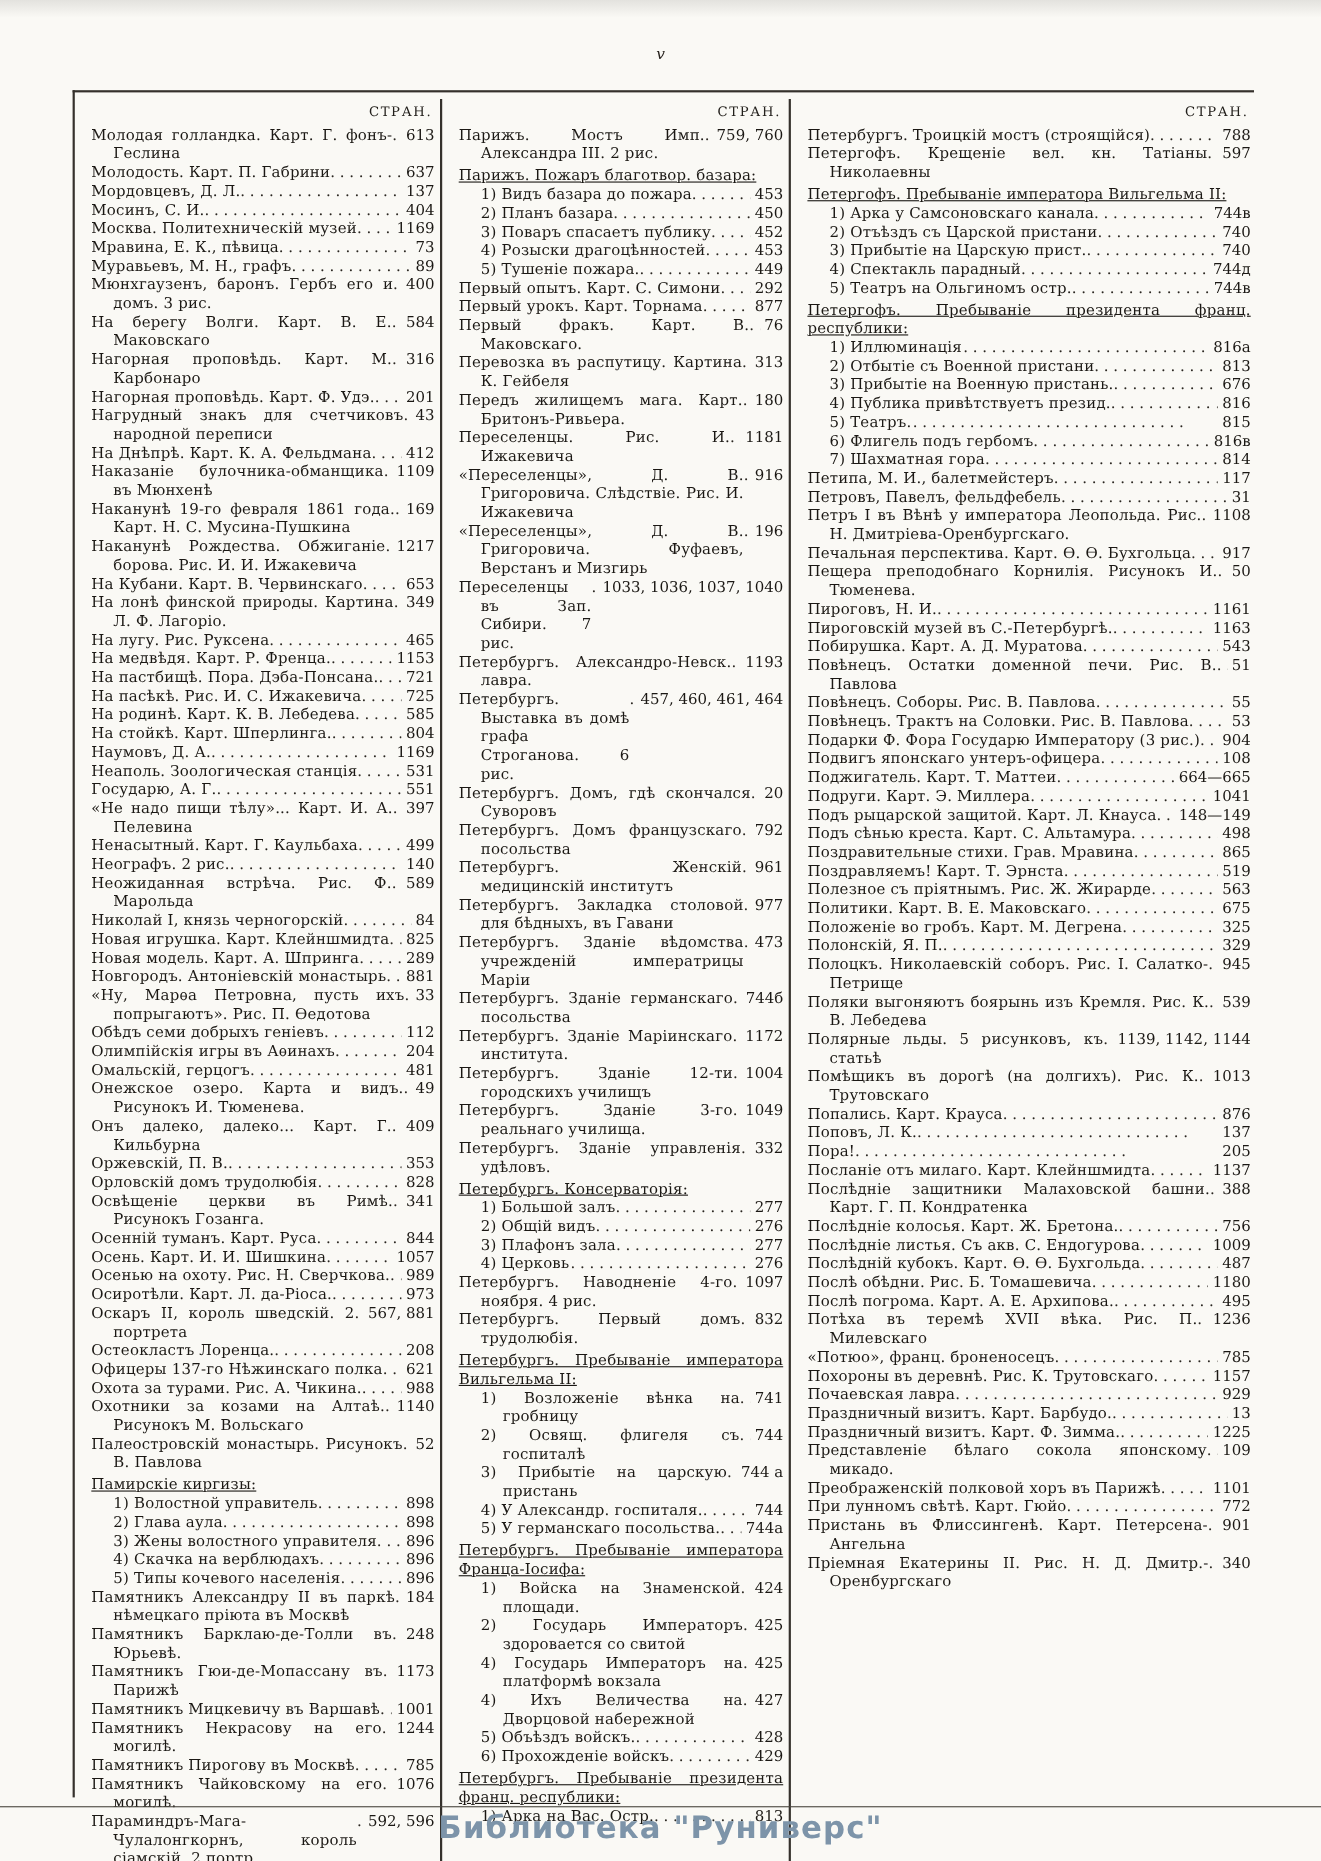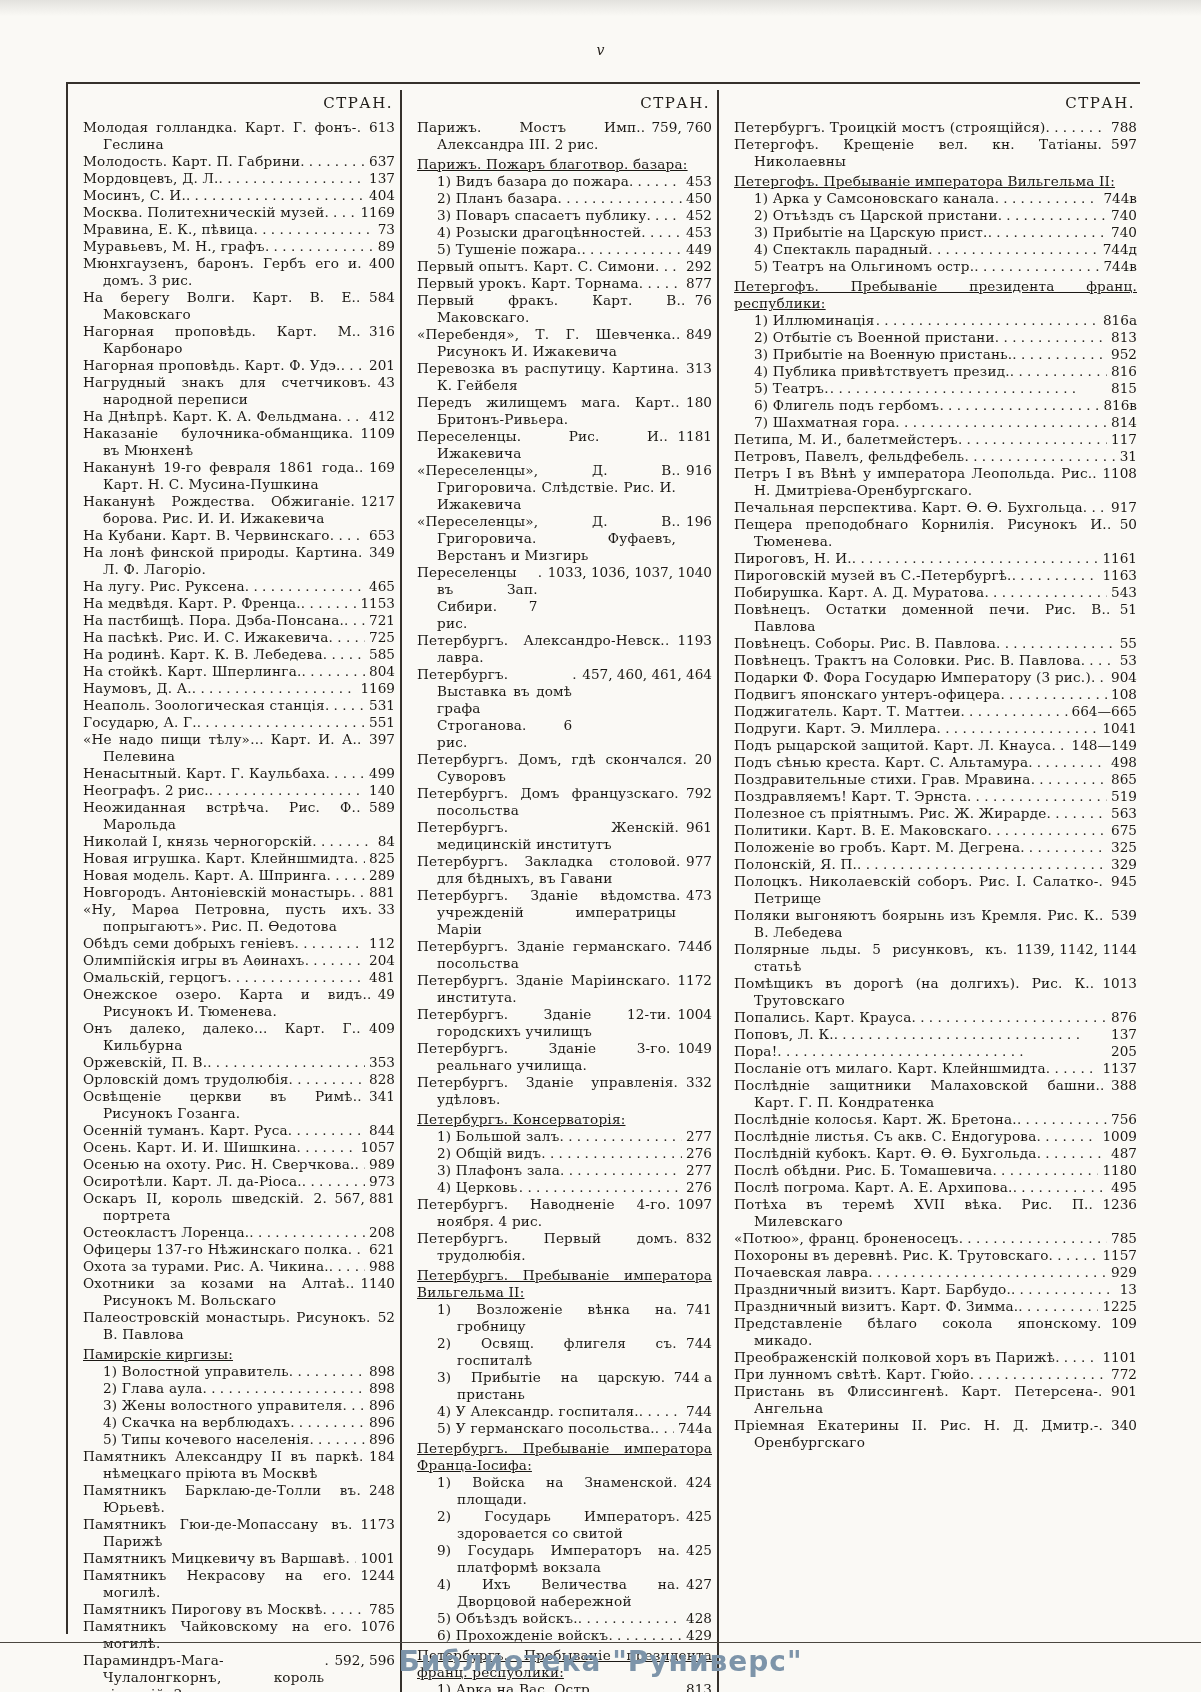--- a/index.html
+++ b/index.html
@@ -33,21 +33,21 @@
   .cols{
     position:absolute;top:90px;left:68px;width:1074px;
     display:flex;align-items:stretch;
   }
   .col{box-sizing:border-box;padding:0 5px 0 15px;}
   .col-1{width:332px;}
   .col-2{width:317px;border-left:2px solid #35312c;}
   .col-3{width:425px;border-left:2px solid #35312c;}
   .col-header{
     text-align:right;
-    font-size:15px;letter-spacing:1.5px;
+    font-size:12px;letter-spacing:1.5px;
     margin:4px 2px 7px 0;color:#23201c;
   }
   .entry{
     display:flex;align-items:baseline;
     font-size:13.6px;line-height:17px;
   }
   .entry .t{
     text-align:justify;
     padding-left:20px;text-indent:-20px;
     letter-spacing:.2px;
@@ -473,25 +473,20 @@
             <span class="t">Первый урокъ. Карт. Торнама</span>
             <span class="leader"></span>
             <span class="pg">877</span>
           </div>
           <div class="entry">
             <span class="t">Первый фракъ. Карт. В. Маковскаго.</span>
             <span class="leader"></span>
             <span class="pg">76</span>
           </div>
           <div class="entry">
-            <span class="t">«Перебендя», Т. Г. Шевченка. Рисунокъ И. Ижакевича</span>
-            <span class="leader"></span>
-            <span class="pg">849</span>
-          </div>
-          <div class="entry">
             <span class="t">Перевозка въ распутицу. Картина К. Гейбеля</span>
             <span class="leader"></span>
             <span class="pg">313</span>
           </div>
           <div class="entry">
             <span class="t">Передъ жилищемъ мага. Карт. Бритонъ-Ривьера.</span>
             <span class="leader"></span>
             <span class="pg">180</span>
           </div>
           <div class="entry">
@@ -642,21 +637,21 @@
             <span class="t">1) Войска на Знаменской площади.</span>
             <span class="leader"></span>
             <span class="pg">424</span>
           </div>
           <div class="entry sub">
             <span class="t">2) Государь Императоръ здоровается со свитой</span>
             <span class="leader"></span>
             <span class="pg">425</span>
           </div>
           <div class="entry sub">
-            <span class="t">9) Государь Императоръ на платформѣ вокзала</span>
+            <span class="t">4) Государь Императоръ на платформѣ вокзала</span>
             <span class="leader"></span>
             <span class="pg">425</span>
           </div>
           <div class="entry sub">
             <span class="t">4) Ихъ Величества на Дворцовой набережной</span>
             <span class="leader"></span>
             <span class="pg">427</span>
           </div>
           <div class="entry sub">
             <span class="t">5) Объѣздъ войскъ.</span>
@@ -728,21 +723,21 @@
             <span class="pg">816а</span>
           </div>
           <div class="entry sub">
             <span class="t">2) Отбытіе съ Военной пристани</span>
             <span class="leader"></span>
             <span class="pg">813</span>
           </div>
           <div class="entry sub">
             <span class="t">3) Прибытіе на Военную пристань.</span>
             <span class="leader"></span>
-            <span class="pg">952</span>
+            <span class="pg">676</span>
           </div>
           <div class="entry sub">
             <span class="t">4) Публика привѣтствуетъ презид.</span>
             <span class="leader"></span>
             <span class="pg">816</span>
           </div>
           <div class="entry sub">
             <span class="t">5) Театръ.</span>
             <span class="leader"></span>
             <span class="pg">815</span>

